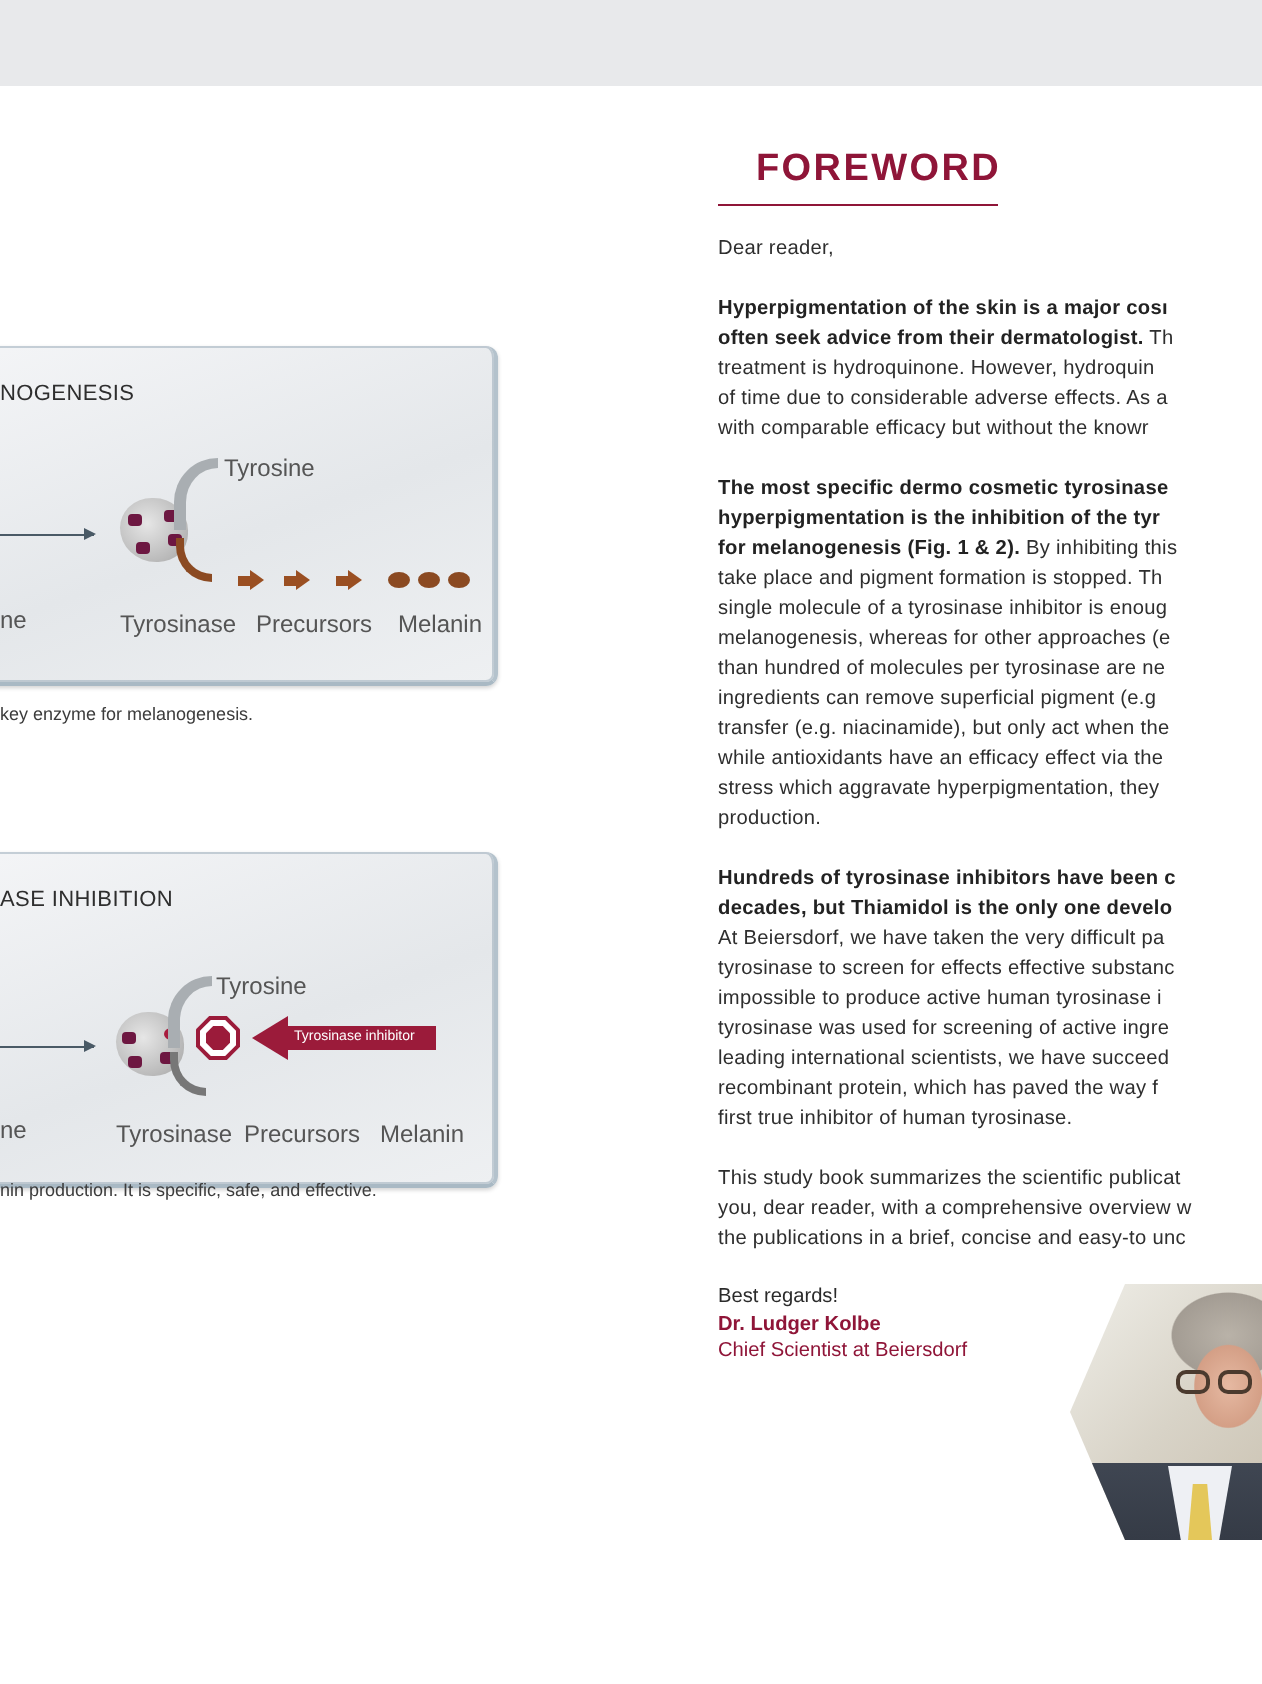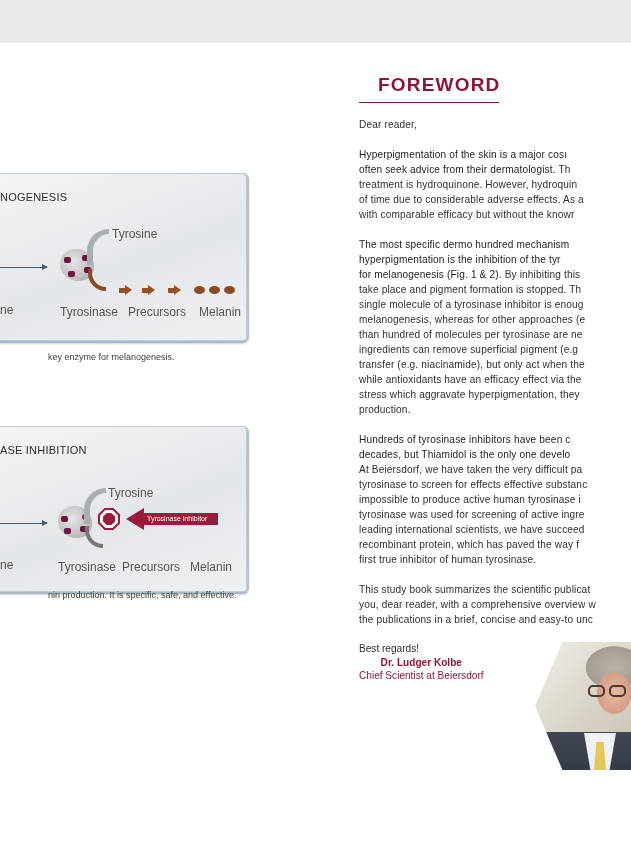--- a/index.html
+++ b/index.html
@@ -38,37 +38,37 @@
   .melanin-dot { position: absolute; width: 11px; height: 8px; border-radius: 50%; background: #8b4a22; }
 
   .stop-sign { position: absolute; width: 22px; height: 22px; background: #9b1b3a; clip-path: polygon(30% 0,70% 0,100% 30%,100% 70%,70% 100%,30% 100%,0 70%,0 30%); }
   .stop-sign::after { content: ""; position: absolute; left: 2px; top: 2px; right: 2px; bottom: 2px; background: #fff; clip-path: polygon(30% 0,70% 0,100% 30%,100% 70%,70% 100%,30% 100%,0 70%,0 30%); }
   .stop-inner { position: absolute; left: 5px; top: 5px; width: 12px; height: 12px; background: #9b1b3a; z-index: 1; clip-path: polygon(30% 0,70% 0,100% 30%,100% 70%,70% 100%,30% 100%,0 70%,0 30%); }
 
   .inhibitor-arrow { position: absolute; height: 22px; }
   .inhibitor-arrow .head { position: absolute; left: 0; top: 0; border-right: 18px solid #9b1b3a; border-top: 11px solid transparent; border-bottom: 11px solid transparent; }
   .inhibitor-arrow .body { position: absolute; left: 17px; top: 5px; height: 12px; width: 75px; background: #9b1b3a; color: #fff; font-size: 7px; line-height: 12px; padding-left: 4px; white-space: nowrap; }
 
-  .caption { position: absolute; left: 0; font-size: 9px; color: #3c3c3c; white-space: nowrap; padding-left: 48px; }
+  .caption { position: absolute; left: 0; font-size: 9px; color: #3c3c3c; white-space: nowrap; }
 
   
   .foreword-title { position: absolute; left: 378px; top: 74px; font-size: 19px; font-weight: bold; color: #8f1538; letter-spacing: 1.2px; }
   .foreword-rule { position: absolute; left: 359px; top: 102px; width: 140px; height: 1px; background: #8f1538; }
 
   .body-text { position: absolute; left: 359px; width: 320px; font-size: 10.1px; line-height: 15px; color: #2e2e2e; letter-spacing: 0.15px; }
   .body-text p { white-space: nowrap; }
-  .body-text b { font-weight: normal; color: #222; }
+  .body-text b { font-weight: bold; color: #222; }
 
   .salutation { top: 117px; }
   .para1 { top: 147px; }
   .para2 { top: 237px; }
   .para3 { top: 432px; }
   .para4 { top: 582px; }
   .signoff { position: absolute; left: 359px; top: 642px; font-size: 10.1px; line-height: 13.5px; white-space: nowrap; }
-  .sig-name { font-weight: bold; color: #8f1538; text-align: center; }
+  .sig-name { font-weight: bold; color: #8f1538; }
   .sig-role { color: #8f1538; text-align: center; }
 
   .portrait {
     position: absolute; left: 535px; top: 642px; width: 110px; height: 128px;
     clip-path: polygon(25% 0, 100% 0, 100% 100%, 25% 100%, 0 50%);
     background:
       radial-gradient(ellipse 28px 34px at 72% 40%, #e6b9a2 0%, #d49f86 60%, transparent 62%),
       radial-gradient(ellipse 40px 30px at 72% 20%, #b9b2a8 0%, #a39c93 70%, transparent 72%),
       linear-gradient(180deg, transparent 0%, transparent 70%, #3f4652 70%, #353b46 100%),
       linear-gradient(135deg, #efeee8 0%, #d8d3c7 50%, #c8bfae 100%);
@@ -158,21 +158,21 @@
 
 <div class="body-text para1">
   <p><b>Hyperpigmentation of the skin is a major cosı</b><span></span></p>
   <p><b>often seek advice from their dermatologist.</b><span> Th</span></p>
   <p><b></b><span>treatment is hydroquinone. However, hydroquin</span></p>
   <p><b></b><span>of time due to considerable adverse effects. As a</span></p>
   <p><b></b><span>with comparable efficacy but without the knowr</span></p>
 </div>
 
 <div class="body-text para2">
-  <p><b>The most specific dermo hundred mechanism</b><span></span></p>
+  <p><b>The most specific dermo cosmetic tyrosinase</b><span></span></p>
   <p><b>hyperpigmentation is the inhibition of the tyr</b><span></span></p>
   <p><b>for melanogenesis (Fig. 1 &amp; 2).</b><span> By inhibiting this</span></p>
   <p><b></b><span>take place and pigment formation is stopped. Th</span></p>
   <p><b></b><span>single molecule of a tyrosinase inhibitor is enoug</span></p>
   <p><b></b><span>melanogenesis, whereas for other approaches (e</span></p>
   <p><b></b><span>than hundred of molecules per tyrosinase are ne</span></p>
   <p><b></b><span>ingredients can remove superficial pigment (e.g</span></p>
   <p><b></b><span>transfer (e.g. niacinamide), but only act when the</span></p>
   <p><b></b><span>while antioxidants have an efficacy effect via the</span></p>
   <p><b></b><span>stress which aggravate hyperpigmentation, they</span></p>

